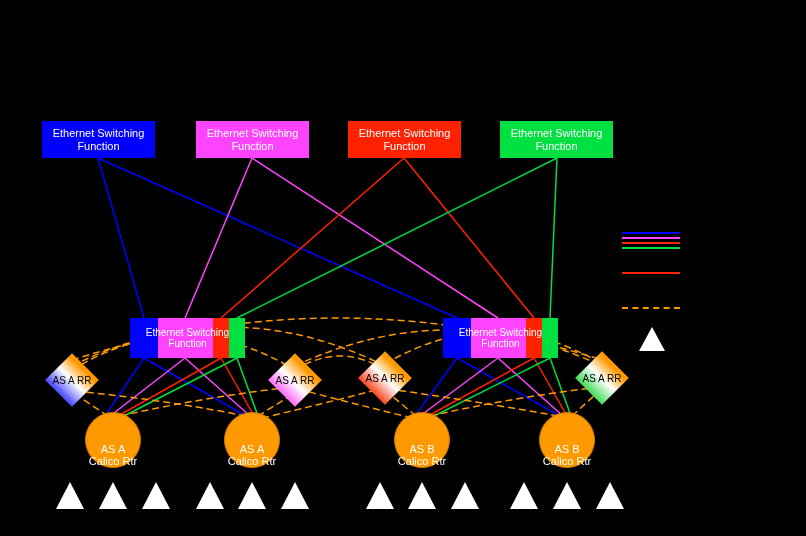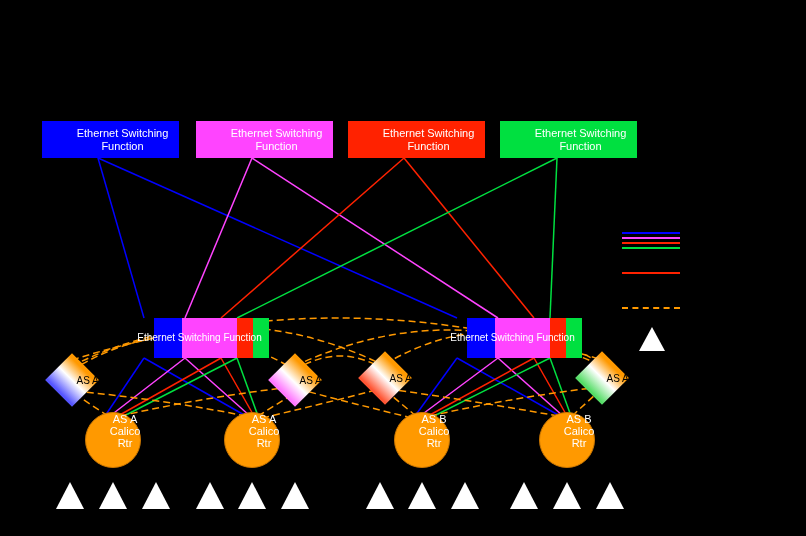--- a/index.html
+++ b/index.html
@@ -1,21 +1,21 @@
 <!DOCTYPE html>
 <html><head>
 <meta charset="utf-8">
 <style>
   html,body{margin:0;padding:0;background:#000;}
   #stage{
     position:relative;width:806px;height:536px;background:#000;overflow:hidden;
     font-family:"Liberation Sans",sans-serif;
   }
   #links{position:absolute;left:0;top:0;z-index:1;}
-  .node{position:absolute;z-index:2;padding-left:24px;}
+  .node{position:absolute;z-index:2;}
   .top-box{
     width:113px;height:37px;display:flex;align-items:center;justify-content:center;
     text-align:center;color:#fff;font-size:11px;line-height:1.15;
   }
   .fabric-box{width:115px;height:40px;display:flex;}
   .fabric-box .seg{height:100%;}
   .fabric-label{
     position:absolute;left:0;top:0;width:100%;height:100%;
     display:flex;align-items:center;justify-content:center;text-align:center;
     color:#fff;font-size:10px;line-height:1.15;z-index:3;
@@ -28,21 +28,21 @@
   .rr .rr-label{
     position:relative;z-index:3;color:#000;font-size:10px;line-height:1.1;
     text-align:center;width:40px;
   }
   .d-blue{background:linear-gradient(to bottom,#ff9900 10%,#ffffff 50%,#5555ff 95%);}
   .d-magenta{background:linear-gradient(to bottom,#ff9900 10%,#ffffff 55%,#ff77ff 95%);}
   .d-red{background:linear-gradient(to bottom,#ff9900 10%,#ffffff 50%,#ff5533 95%);}
   .d-green{background:linear-gradient(to bottom,#ff9900 10%,#ffffff 50%,#55dd66 95%);}
   .router{
     width:56px;height:56px;border-radius:50%;background:#ff9900;border:1px solid #cc7700;
-    display:flex;align-items:flex-start;justify-content:center;text-align:center;
+    display:flex;align-items:flex-end;justify-content:center;text-align:center;
     color:#fff;font-size:11px;line-height:1.1;box-sizing:border-box;
   }
   .tri{
     width:0;height:0;position:absolute;z-index:2;
     border-left:14px solid transparent;border-right:14px solid transparent;
     border-bottom:27px solid #fff;
   }
   .legend-line{position:absolute;z-index:2;width:58px;height:0;border-top:2px solid;}
   .legend-dashed{border-top-style:dashed;}
   .legend-tri{

